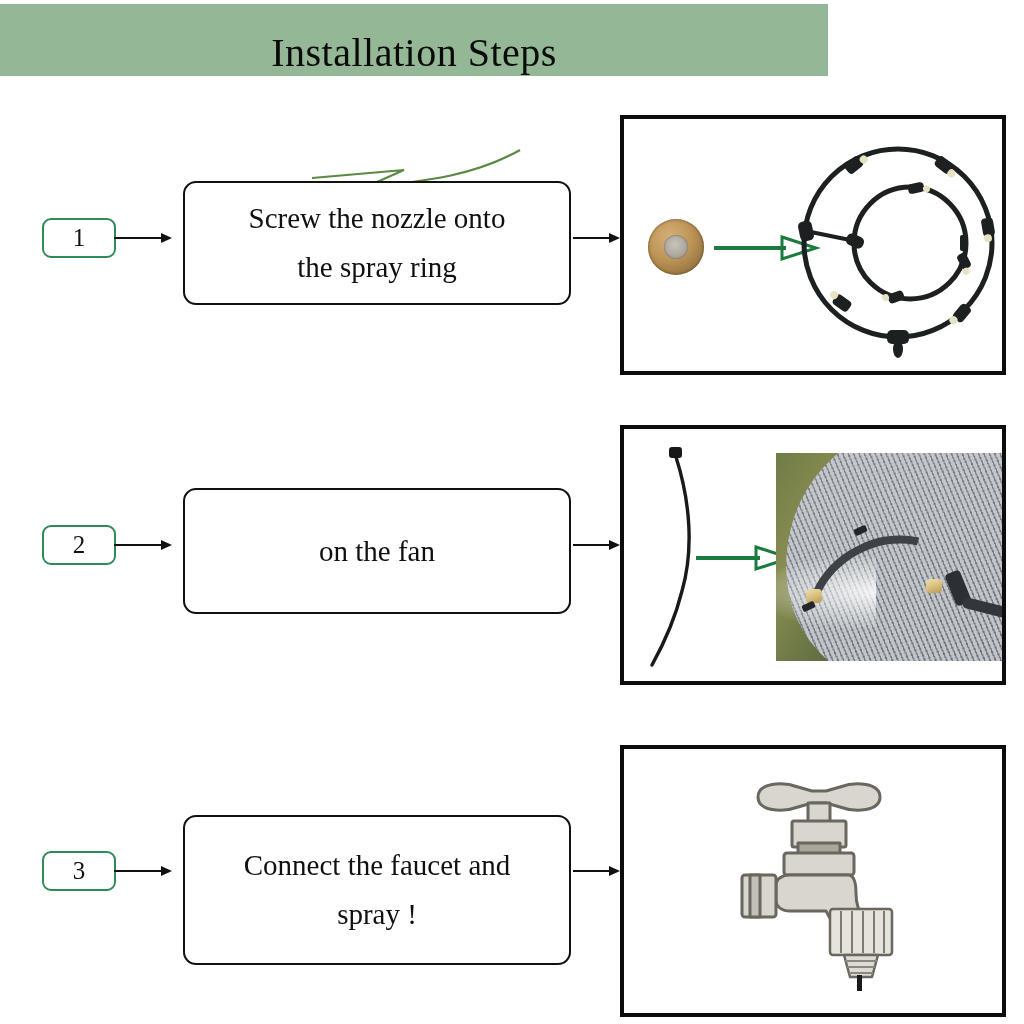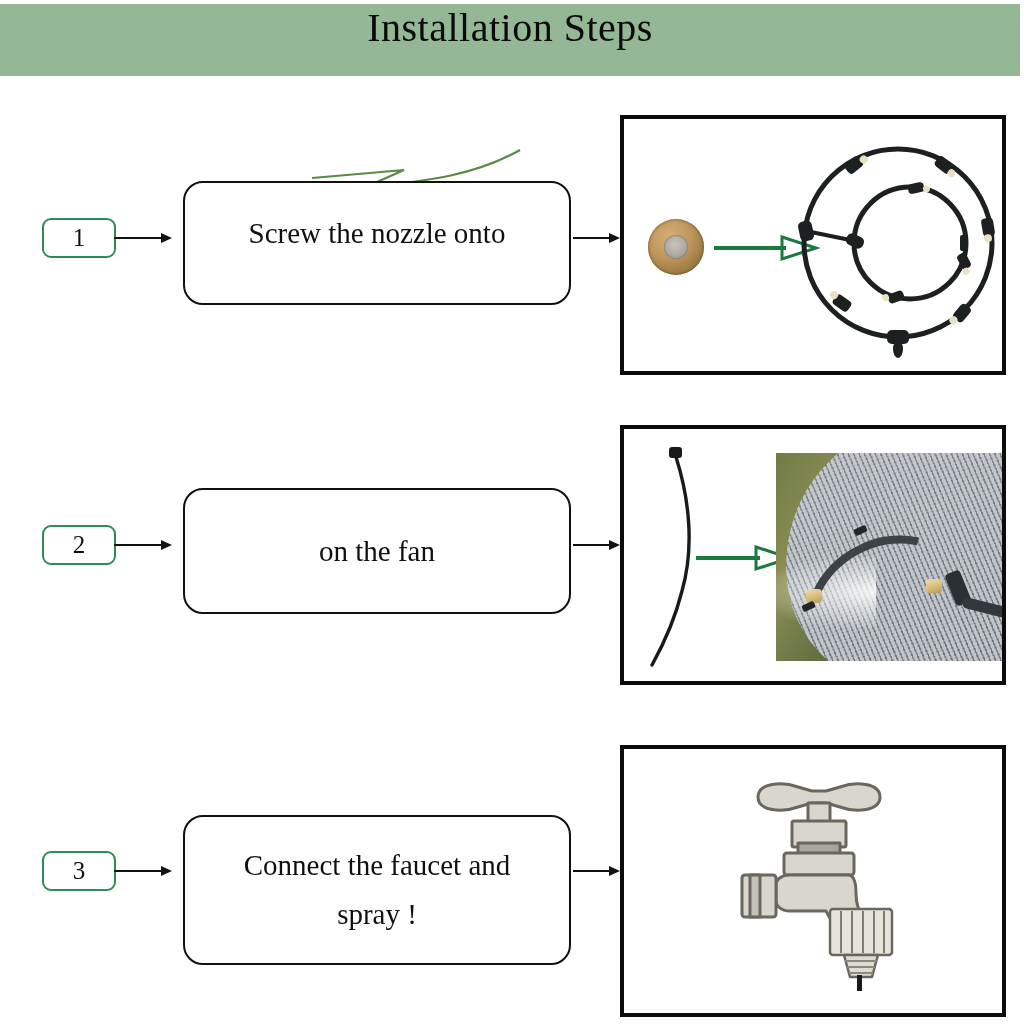--- a/index.html
+++ b/index.html
@@ -18,25 +18,25 @@
     position: absolute;
     inset: 0;
     background: #ffffff;
   }
 
   
   .header-band {
     position: absolute;
     left: 0;
     top: 4px;
-    width: 1020px;
+    width: 828px;
     height: 72px;
     background: #94b795;
     display: flex;
-    align-items: flex-start;
+    align-items: flex-end;
     justify-content: center;
   }
   .header-title {
     font-family: "Liberation Serif", serif;
     font-size: 40px;
     color: #0a0a0a;
     letter-spacing: 0.5px;
     white-space: nowrap;
   }
 
@@ -103,21 +103,21 @@
   }
   .r1 .num-badge { left: 42px; top: 103px; }
   .r2 .num-badge { left: 42px; top: 100px; }
   .r3 .num-badge { left: 42px; top: 106px; }
 
   .step-box {
     position: absolute;
     left: 183px;
     width: 388px;
     border: 2.5px solid #111111;
-    border-radius: 20px;
+    border-radius: 13px;
     box-sizing: border-box;
     background: #ffffff;
     display: flex;
     flex-direction: column;
     align-items: center;
     justify-content: center;
   }
   .r1 .step-box { top: 66px; height: 124px; }
   .r2 .step-box { top: 63px; height: 126px; }
   .r3 .step-box { top: 70px; height: 150px; }
@@ -285,20 +285,21 @@
       <span>1</span>
     </div>
 
     <div class="arrow-black arrow-a">
       <div class="shaft"></div>
       <div class="head"></div>
     </div>
 
     <div class="step-box">
       <div class="step-line l1">Screw the nozzle onto</div>
+      <div class="step-line">the spray ring</div>
     </div>
 
     <div class="arrow-black arrow-b">
       <div class="shaft"></div>
       <div class="head"></div>
     </div>
   </div>
 
   <div class="panel p1">
 

